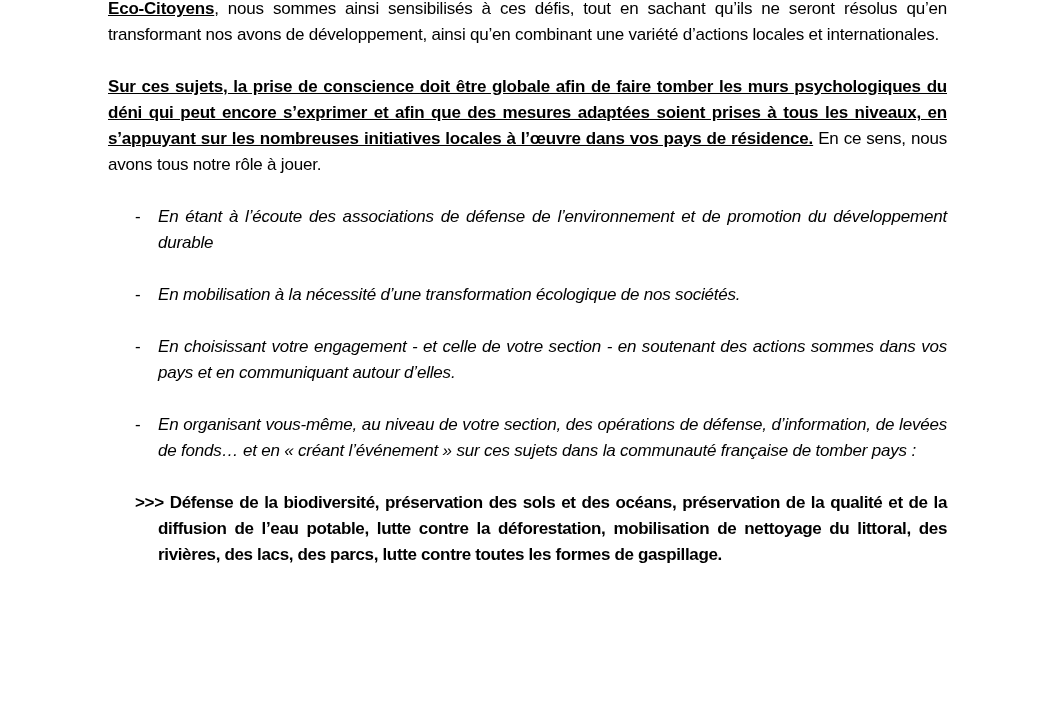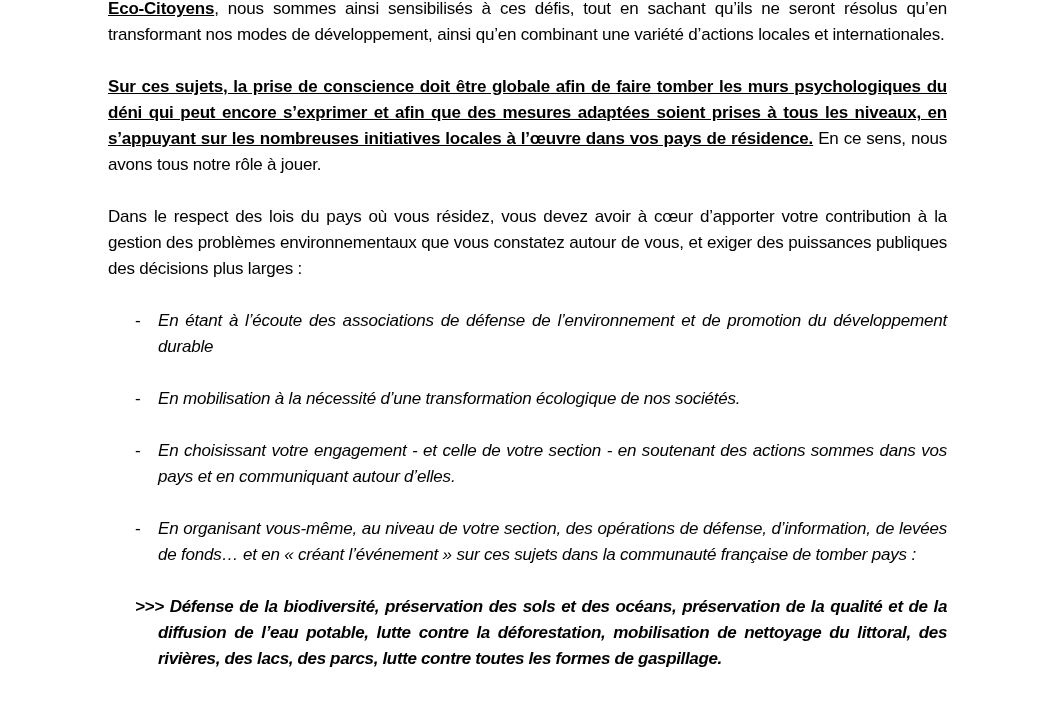--- a/index.html
+++ b/index.html
@@ -46,36 +46,34 @@
     flex: 1 1 auto;
     text-align: justify;
     font-style: italic;
   }
   .callout {
     margin: 0 0 26px 0;
     padding-left: 50px;
     text-indent: -23px;
     font-weight: 700;
     letter-spacing: -0.35px;
-    font-style: italic;
   }
   .callout .callout-marker {
     margin-right: 6px;
   }
 </style>
 </head>
 <body>
 
 <div class="doc">
 
-  <p class="para"><span class="bold">Eco-Citoyens</span><span>, nous sommes ainsi sensibilisés à ces défis, tout en sachant qu’ils ne seront résolus qu’en transformant nos modes de développement, ainsi qu’en combinant une variété d’actions locales et internationales.</span></p>
+  <p class="para"><span class="bold">Eco-Citoyens</span><span>, nous sommes ainsi sensibilisés à ces défis, tout en sachant qu’ils ne seront résolus qu’en transformant nos avons de développement, ainsi qu’en combinant une variété d’actions locales et internationales.</span></p>
 
   <p class="para"><span class="bold">Sur ces sujets, la prise de conscience doit être globale afin de faire tomber les murs psychologiques du déni qui peut encore s’exprimer et afin que des mesures adaptées soient prises à tous les niveaux, en s’appuyant sur les nombreuses initiatives locales à l’œuvre dans vos pays de résidence.</span><span> En ce sens, nous avons tous notre rôle à jouer.</span></p>
 
-  <p class="para">Dans le respect des lois du pays où vous résidez, vous devez avoir à cœur d’apporter votre contribution à la gestion des problèmes environnementaux que vous constatez autour de vous, et exiger des puissances publiques des décisions plus larges :</p>
 
   <div>
 
     <div class="bullet-item">
       <span class="bullet-marker">-</span>
       <div class="bullet-text">En étant à l’écoute des associations de défense de l’environnement et de promotion du développement durable</div>
     </div>
 
     <div class="bullet-item">
       <span class="bullet-marker">-</span>

